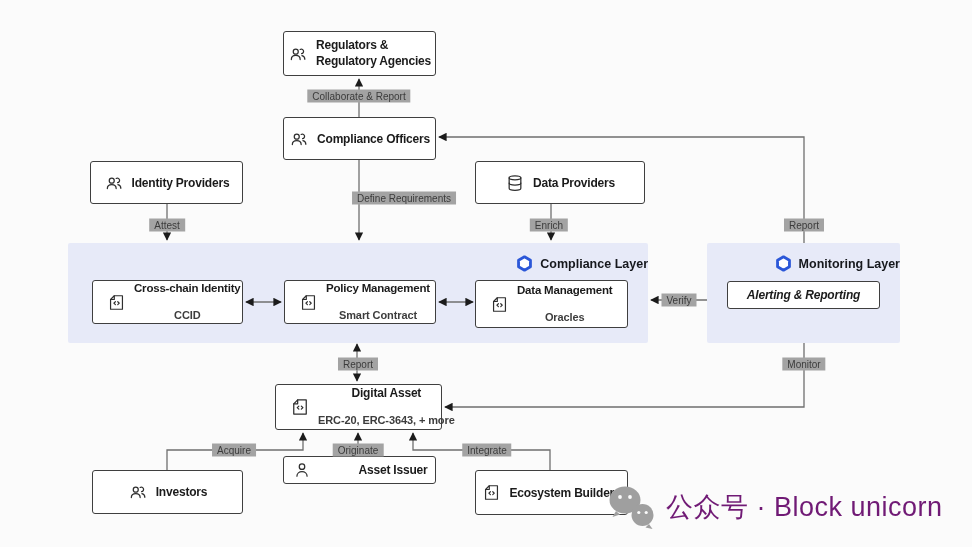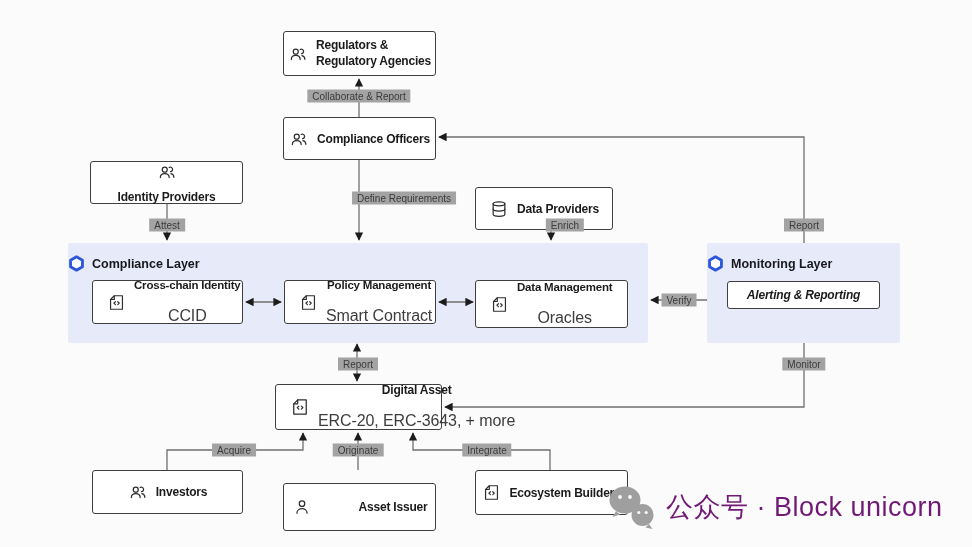--- a/index.html
+++ b/index.html
@@ -1,26 +1,26 @@
 <!DOCTYPE html>
 <html><head>
 <meta charset="utf-8">
 <style>
   html,body{margin:0;padding:0;}
   body{background:#fbfbfb;font-family:"Liberation Sans", sans-serif;}
   .stage{position:relative;width:972px;height:547px;background:#fbfbfb;overflow:hidden;}
   .band{position:absolute;background:#e7eaf8;border-radius:2px;}
-  .band-title{position:absolute;left:0;right:0;top:12px;display:flex;align-items:center;justify-content:flex-start;gap:7px;
+  .band-title{position:absolute;left:0;right:0;top:12px;display:flex;align-items:center;justify-content:flex-end;gap:7px;
     font-size:12.5px;font-weight:700;color:#16181d;}
   .node{position:absolute;background:#ffffff;border:1.4px solid #3f3f3f;border-radius:3px;
     display:flex;align-items:center;justify-content:center;gap:8px;box-sizing:border-box;z-index:2;}
   .node.leftpad{justify-content:flex-start;padding-left:14px;gap:8px;}
   .ttl{font-size:12px;font-weight:700;color:#1b1b1b;letter-spacing:-0.2px;white-space:nowrap;}
   .ttl.sm{font-size:11.5px;}
-  .sub{font-size:16px;font-weight:400;color:#3d3d3d;letter-spacing:-0.1px;white-space:nowrap;margin-top:13px;}
+  .sub{font-size:11px;font-weight:700;color:#3d3d3d;letter-spacing:-0.1px;white-space:nowrap;margin-top:13px;}
   .col{display:flex;flex-direction:column;align-items:center;line-height:1.25;}
   .two{line-height:1.3;text-align:left;}
   .ic{display:flex;align-items:center;justify-content:center;flex:0 0 auto;}
   .ic svg{display:block;}
   .lines{position:absolute;left:0;top:0;z-index:1;}
   .elabel{position:absolute;transform:translate(-50%,-50%);background:#a3a3a3;padding:1px 5px;
     font-size:10px;color:#3b3b3b;white-space:nowrap;z-index:3;}
   .wm{position:absolute;left:608px;top:484px;display:flex;align-items:center;gap:10px;z-index:4;}
   .wm-text{font-size:27px;color:#701a75;letter-spacing:0.5px;white-space:nowrap;}
 </style>
@@ -70,21 +70,21 @@
       <path d="M358 470 L358 433" marker-end="url(#ah)"></path>
       <path d="M550 470 L550 450 L413 450 L413 433" marker-end="url(#ah)"></path>
       <path d="M246 302 L281 302" marker-start="url(#ah)" marker-end="url(#ah)"></path>
       <path d="M439 302 L473 302" marker-start="url(#ah)" marker-end="url(#ah)"></path>
     </g>
   </svg>
 
   <div class="elabel" style="left:359px;top:96px;">Collaborate &amp; Report</div>
   <div class="elabel" style="left:359px;top:198px;margin-left:45px;">Define Requirements</div>
   <div class="elabel" style="left:167px;top:225px;">Attest</div>
-  <div class="elabel" style="left:565px;top:225px;">Enrich</div>
+  <div class="elabel" style="left:549px;top:225px;">Enrich</div>
   <div class="elabel" style="left:804px;top:225px;">Report</div>
   <div class="elabel" style="left:679px;top:300px;">Verify</div>
   <div class="elabel" style="left:358px;top:364px;">Report</div>
   <div class="elabel" style="left:804px;top:364px;">Monitor</div>
   <div class="elabel" style="left:234px;top:450px;">Acquire</div>
   <div class="elabel" style="left:358px;top:450px;">Originate</div>
   <div class="elabel" style="left:487px;top:450px;">Integrate</div>
 
   <div class="node" style="left:283px;top:117px;width:153px;height:43px;">
     <span class="ic">
@@ -106,33 +106,33 @@
         <path d="M14.6 6.5a2.7 2.7 0 1 1 1.7 5"></path>
           <path d="M16.7 14c2.2.5 3.5 2.1 3.5 4.4"></path>
       </svg>
     </span>
     <span class="ttl two">
       <span>Regulators &amp;</span><br>
       <span>Regulatory Agencies</span>
     </span>
   </div>
 
-  <div class="node" style="left:90px;top:161px;width:153px;height:43px;flex-direction:column;">
+  <div class="node" style="left:90px;top:161px;width:153px;height:43px;">
     <span class="ic">
       <svg width="20" height="20" viewBox="0 0 24 24" fill="none" stroke="#2e2e2e" stroke-width="1.5" stroke-linecap="round" stroke-linejoin="round">
         <circle cx="9.3" cy="9.2" r="3"></circle>
           <path d="M4 18.6c0-3 2.4-4.8 5.3-4.8s5.3 1.8 5.3 4.8"></path>
         <path d="M14.6 6.5a2.7 2.7 0 1 1 1.7 5"></path>
           <path d="M16.7 14c2.2.5 3.5 2.1 3.5 4.4"></path>
       </svg>
     </span>
     <span class="ttl">Identity Providers</span>
   </div>
 
-  <div class="node" style="left:475px;top:161px;width:138px;height:43px;margin-top:26px;">
+  <div class="node" style="left:475px;top:161px;width:170px;height:43px;">
     <span class="ic">
       <svg width="20" height="20" viewBox="0 0 24 24" fill="none" stroke="#2e2e2e" stroke-width="1.5" stroke-linecap="round" stroke-linejoin="round">
         <ellipse cx="12" cy="5.8" rx="7" ry="2.5"></ellipse>
         <path d="M5 5.8v12.4c0 1.4 3.1 2.5 7 2.5s7-1.1 7-2.5V5.8"></path>
         <path d="M5 12c0 1.4 3.1 2.5 7 2.5s7-1.1 7-2.5"></path>
       </svg>
     </span>
     <span class="ttl">Data Providers</span>
   </div>
 
@@ -205,21 +205,21 @@
       <svg width="20" height="20" viewBox="0 0 24 24" fill="none" stroke="#2e2e2e" stroke-width="1.5" stroke-linecap="round" stroke-linejoin="round">
         <circle cx="9.3" cy="9.2" r="3"></circle>
           <path d="M4 18.6c0-3 2.4-4.8 5.3-4.8s5.3 1.8 5.3 4.8"></path>
         <path d="M14.6 6.5a2.7 2.7 0 1 1 1.7 5"></path>
           <path d="M16.7 14c2.2.5 3.5 2.1 3.5 4.4"></path>
       </svg>
     </span>
     <span class="ttl">Investors</span>
   </div>
 
-  <div class="node" style="left:283px;top:483px;width:153px;height:48px;gap:47px;">
+  <div class="node" style="left:283px;top:456px;width:153px;height:28px;gap:47px;">
     <span class="ic">
       <svg width="20" height="20" viewBox="0 0 24 24" fill="none" stroke="#2e2e2e" stroke-width="1.5" stroke-linecap="round" stroke-linejoin="round">
         <circle cx="12" cy="8" r="3.3"></circle>
           <path d="M5.9 19.4c0-3.3 2.7-5.4 6.1-5.4s6.1 2.1 6.1 5.4"></path>
       </svg>
     </span>
     <span class="ttl">Asset Issuer</span>
   </div>
 
   <div class="node" style="left:475px;top:470px;width:153px;height:45px;">

